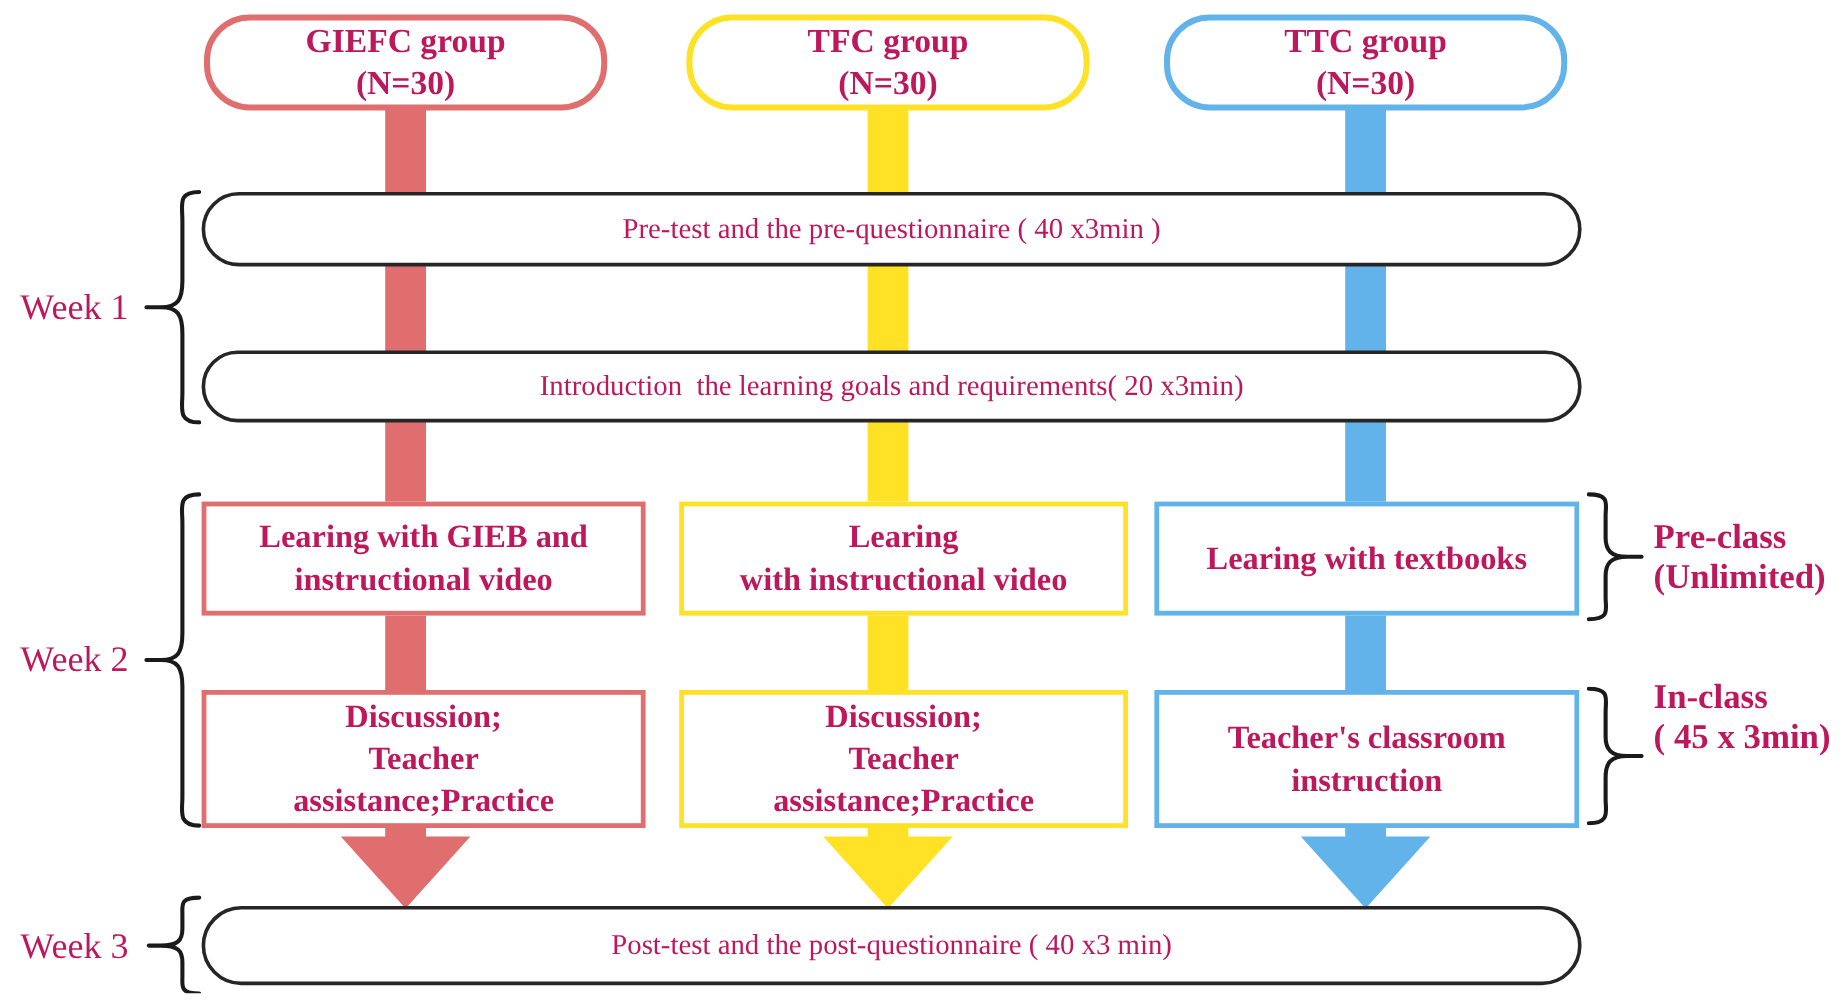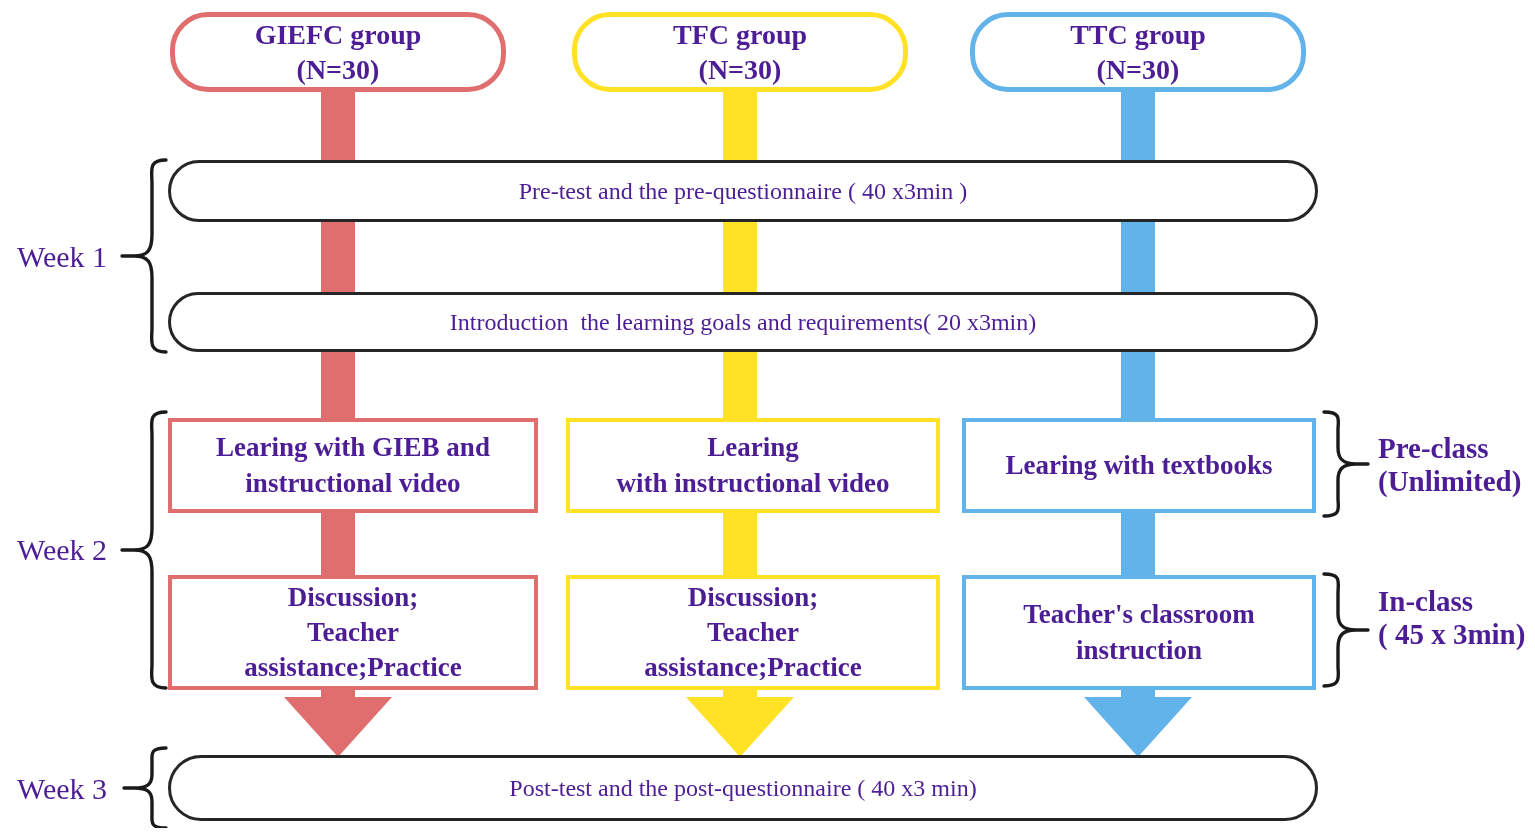--- a/index.html
+++ b/index.html
@@ -1,18 +1,18 @@
 <!DOCTYPE html>
 <html><head>
 <meta charset="utf-8">
 <style>
   html,body{margin:0;padding:0;background:#fff;}
   .canvas{
     position:relative; width:1535px; height:828px; overflow:hidden;
-    font-family:"Liberation Serif","DejaVu Serif",serif; color:#4c1d95; background:#fff;
+    font-family:"Liberation Serif","DejaVu Serif",serif; color:#be185d; background:#fff;
   }
   .multiline{white-space:pre-line;}
 
   
   .pill{
     position:absolute; top:12px; width:336px; height:80px; box-sizing:border-box;
     border:5px solid #999; border-radius:38px; background:#fff; z-index:2;
     display:flex; align-items:center; justify-content:center; text-align:center;
     font-weight:bold; font-size:28px; line-height:1.25;
   }
@@ -48,21 +48,21 @@
   .row1{top:418px; height:95px}
   .row2{top:575px; height:115px}
   .cbox.c0{left:168px; width:370px}
   .cbox.c1{left:566px; width:374px}
   .cbox.c2{left:962px; width:354px}
 
   
   .weeklabel{position:absolute; left:8px; width:108px; text-align:center; font-weight:normal; font-size:30px; z-index:2;}
   .weeklabel.w1{top:240px}.weeklabel.w2{top:533px}.weeklabel.w3{top:772px}
   .sidelabel{position:absolute; left:1378px; font-weight:bold; font-size:29px; line-height:1.15; z-index:2;}
-  .sidelabel.pre{top:432px}.sidelabel.in{top:585px}
+  .sidelabel.pre{top:432px}.sidelabel.in{top:565px}
 
   .brace{position:absolute; z-index:2;}
   .brace path, .brace line{fill:none; stroke:#1a1a1a; stroke-width:3.4; stroke-linecap:round;}
 </style>
 </head>
 <body>
 
 <div class="canvas">
 
   <div class="bar c0" style="background-color: rgb(224, 110, 110);"></div>

